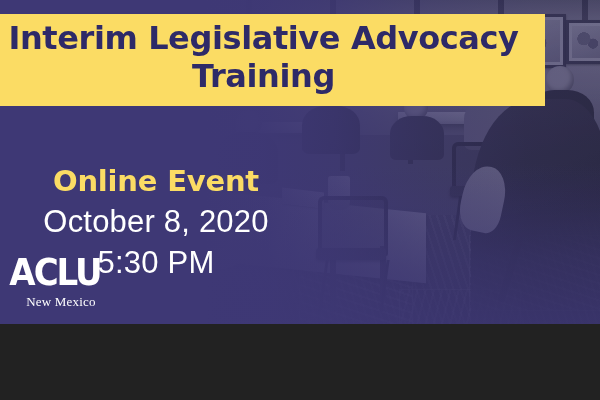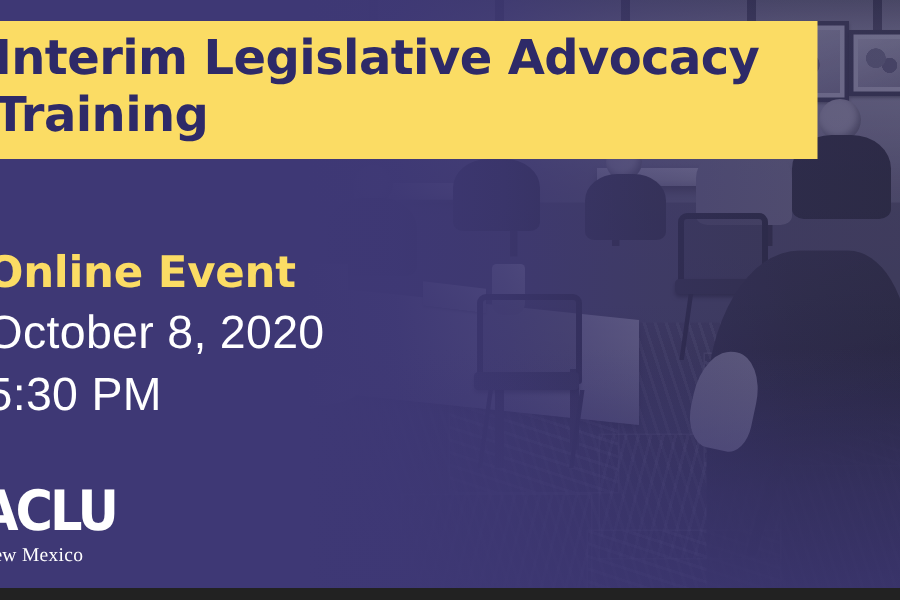--- a/index.html
+++ b/index.html
@@ -3,24 +3,25 @@
 <meta charset="utf-8">
 <style>
   html, body {
     margin: 0;
     padding: 0;
     background: #222;
   }
   #poster {
     position: relative;
     width: 600px;
-    height: 392px;
+    height: 324px;
     overflow: hidden;
     background: #15803d;
     font-family: "Liberation Sans", sans-serif;
+    text-align: center;
     -webkit-font-smoothing: antialiased;
   }
 
   
   .photo-layer {
     position: absolute;
     inset: 0;
     overflow: hidden;
     filter: saturate(0.55);
   }

